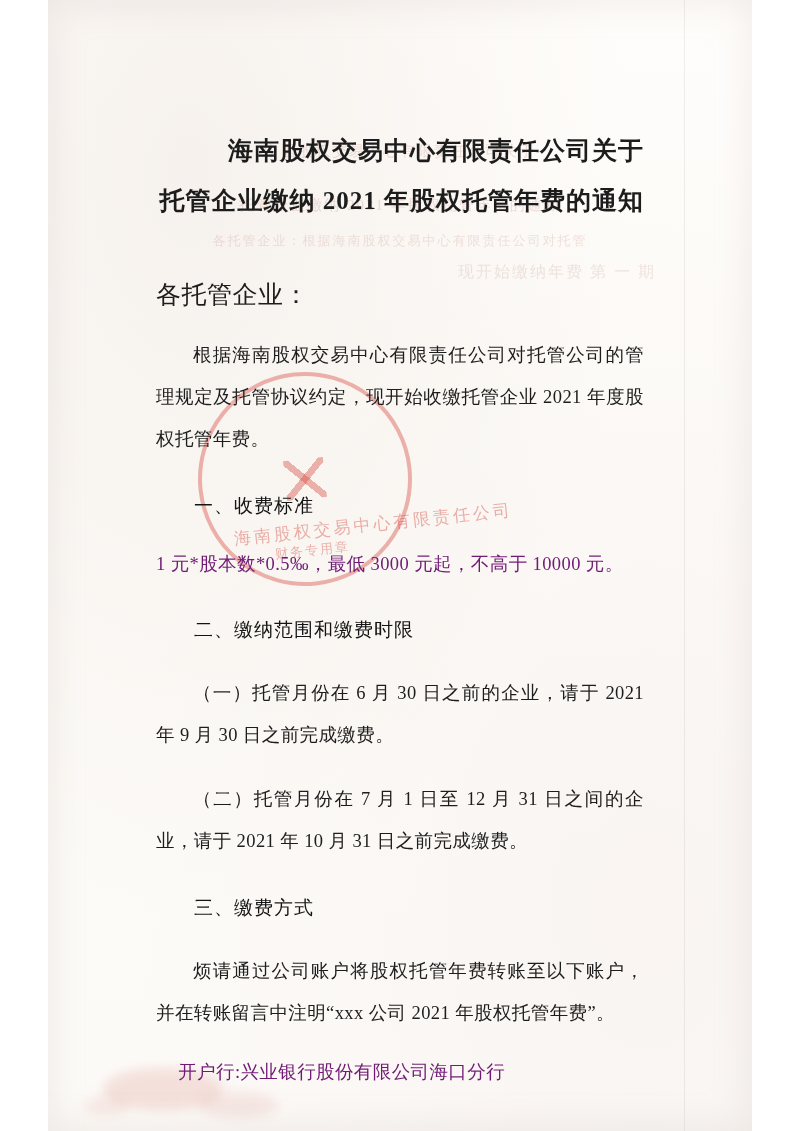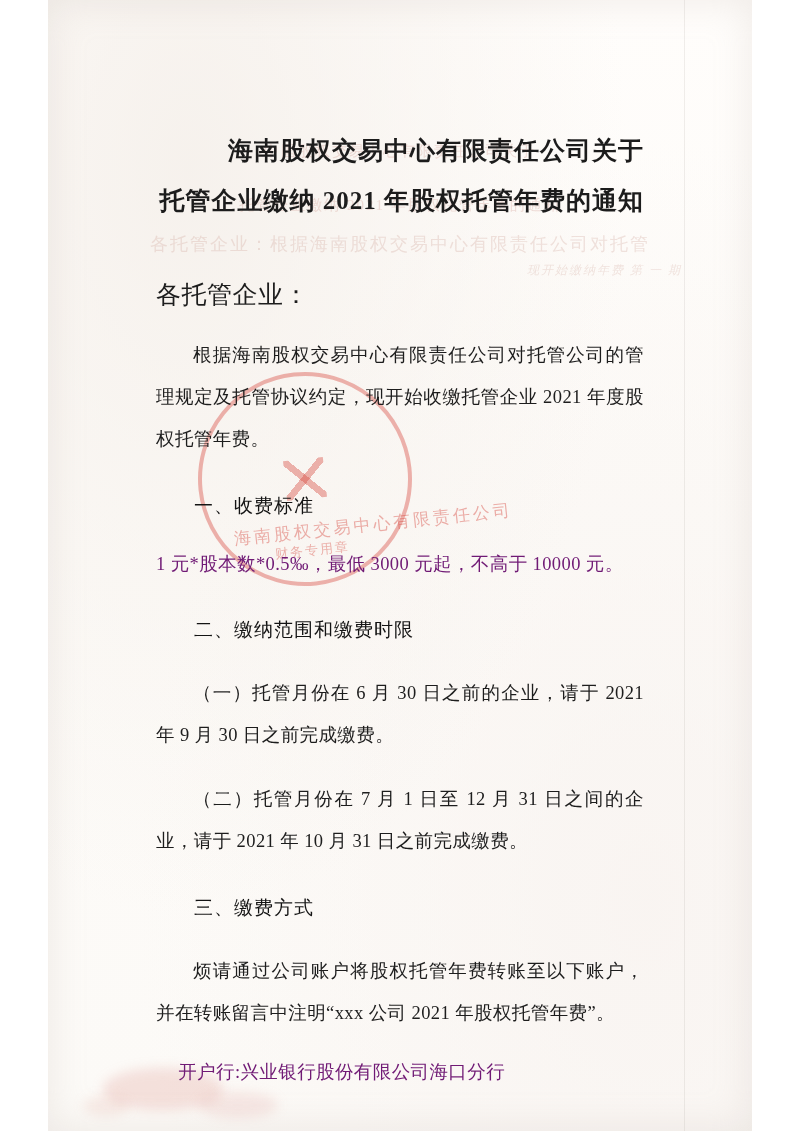--- a/index.html
+++ b/index.html
@@ -42,22 +42,22 @@
     right: 0;
     text-align: center;
     color: rgba(205,150,140,0.30);
     font-size: 15px;
     letter-spacing: 2px;
     pointer-events: none;
     user-select: none;
   }
   .ghost.g1 { top: 142px; }
   .ghost.g2 { top: 196px; }
-  .ghost.g3 { top: 232px; font-size: 18px; color: rgba(200,150,140,0.26); text-align: center; }
-  .ghost.g4 { top: 262px; font-size: 12px; color: rgba(200,150,140,0.24); text-align: right; padding-right: 70px; font-style: italic; }
+  .ghost.g3 { top: 232px; font-size: 13px; color: rgba(200,150,140,0.26); text-align: center; }
+  .ghost.g4 { top: 262px; font-size: 16px; color: rgba(200,150,140,0.24); text-align: right; padding-right: 96px; }
 
   
   .seal {
     position: absolute;
     left: 150px;
     top: 372px;
     width: 206px;
     height: 206px;
     border: 4px solid rgba(214,70,60,0.40);
     border-radius: 50%;

